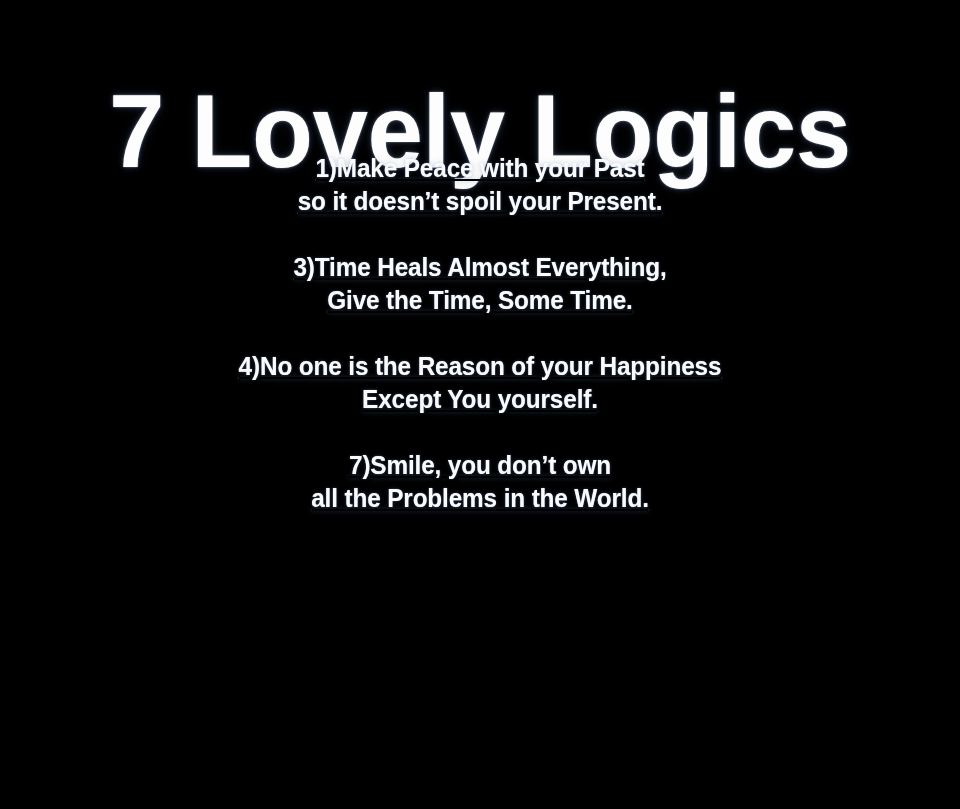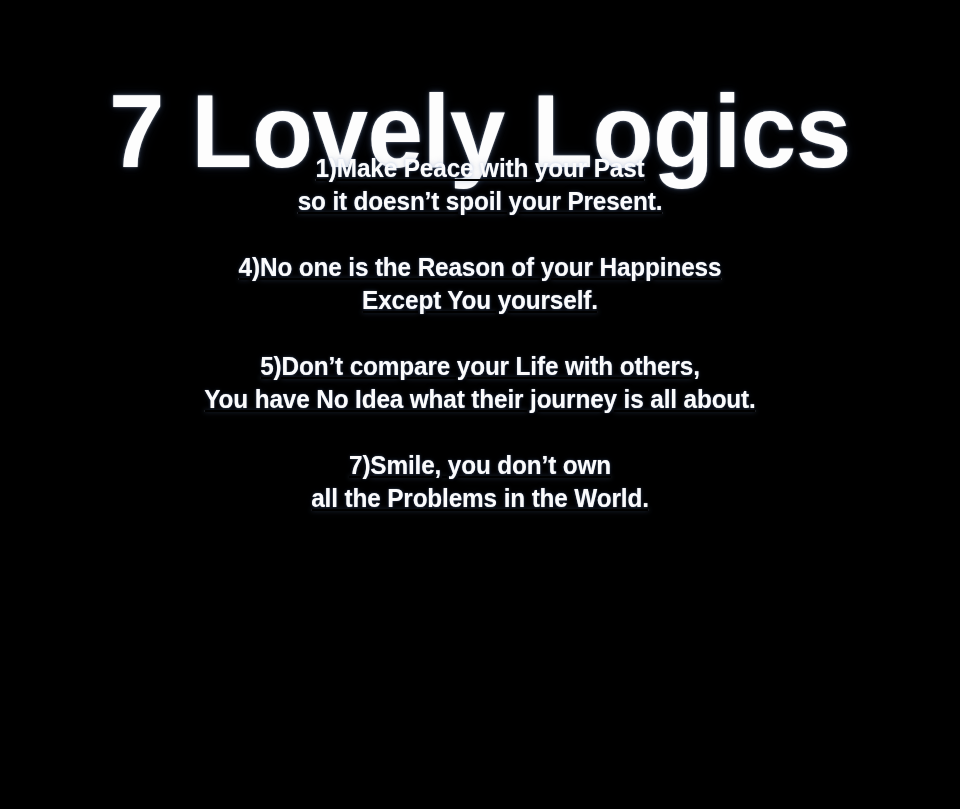--- a/index.html
+++ b/index.html
@@ -90,30 +90,30 @@
   <h1 class="poster-title">7 Lovely Logics</h1>
 
   <div class="logic-list">
 
     <div class="logic-item">
       <span class="logic-line">1)Make Peace with your Past</span>
       <span class="logic-line">so it doesn’t spoil your Present.</span>
     </div>
 
 
+    <div class="logic-item">
+      <span class="logic-line">3)Time Heals Almost Everything,</span>
+      <span class="logic-line">Give the Time, Some Time.</span>
+    </div>
 
     <div class="logic-item">
       <span class="logic-line">4)No one is the Reason of your Happiness</span>
       <span class="logic-line">Except You yourself.</span>
     </div>
 
-    <div class="logic-item">
-      <span class="logic-line">5)Don’t compare your Life with others,</span>
-      <span class="logic-line">You have No Idea what their journey is all about.</span>
-    </div>
 
 
     <div class="logic-item">
       <span class="logic-line">7)Smile, you don’t own</span>
       <span class="logic-line">all the Problems in the World.</span>
     </div>
 
   </div>
 </div>
 

